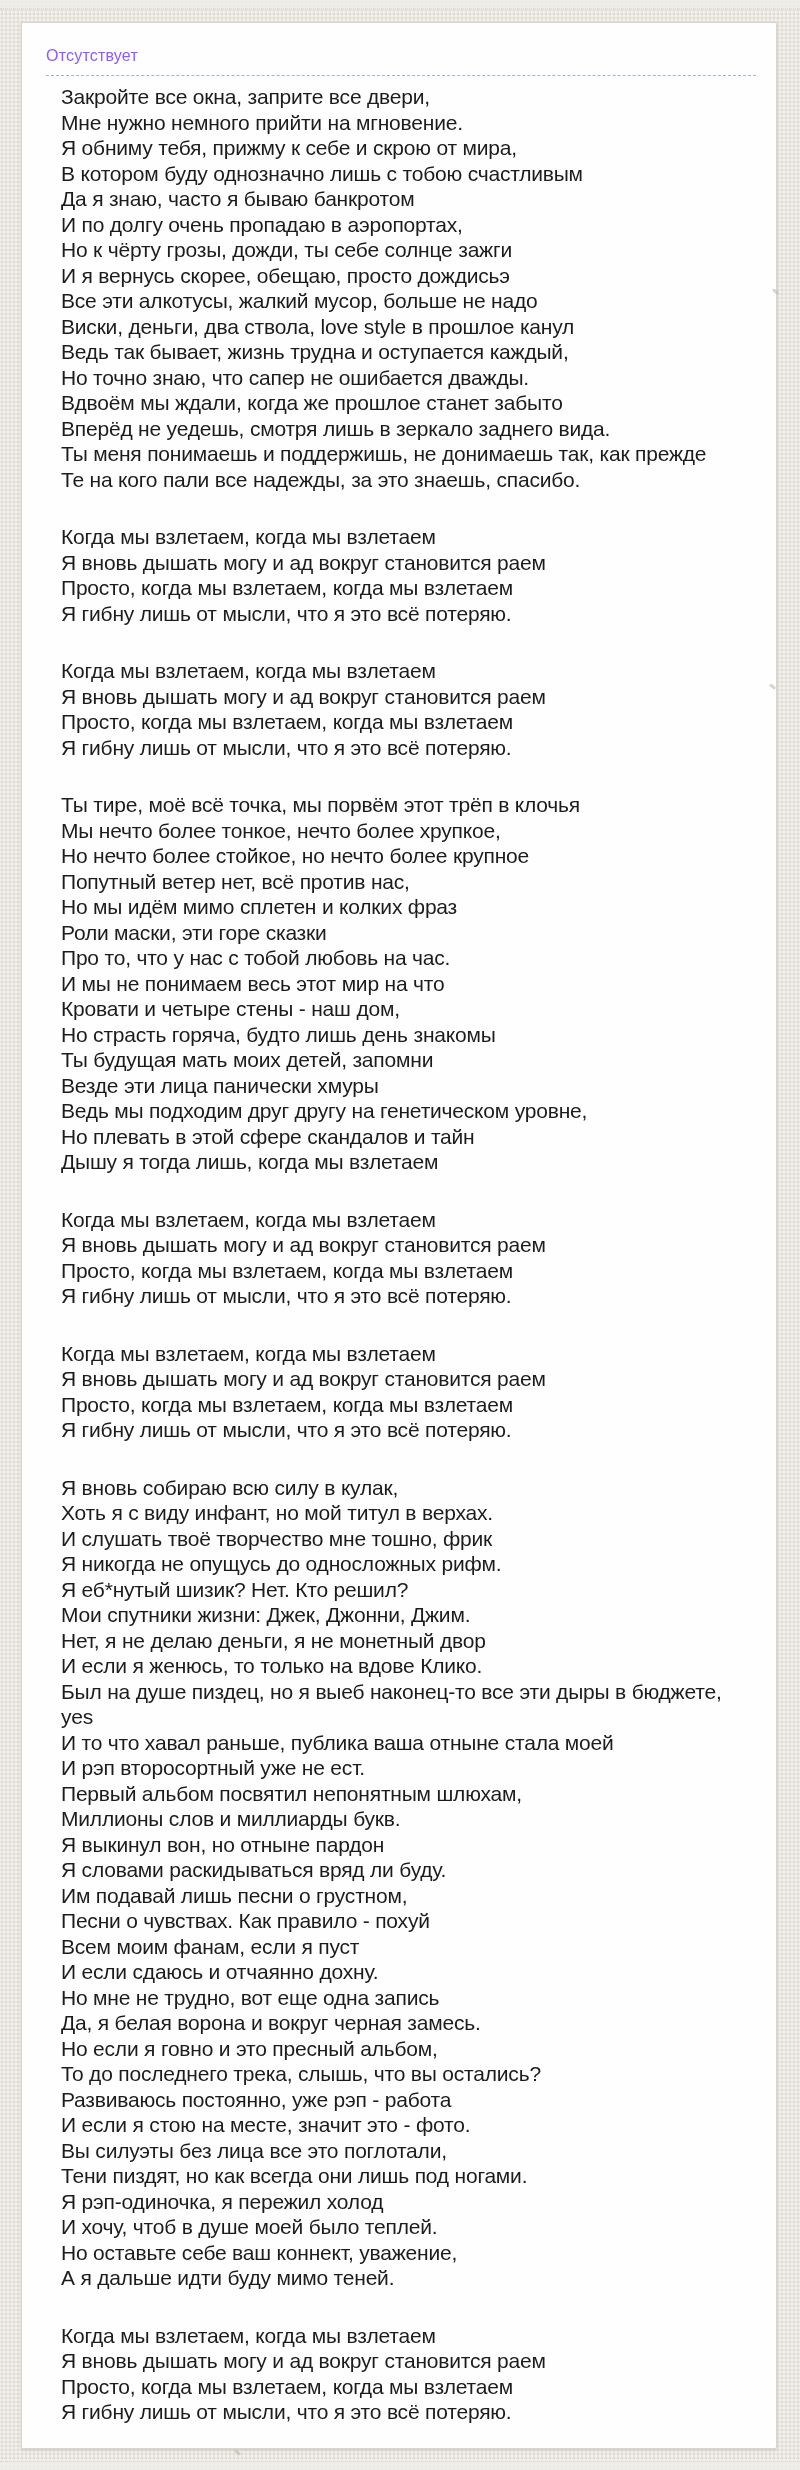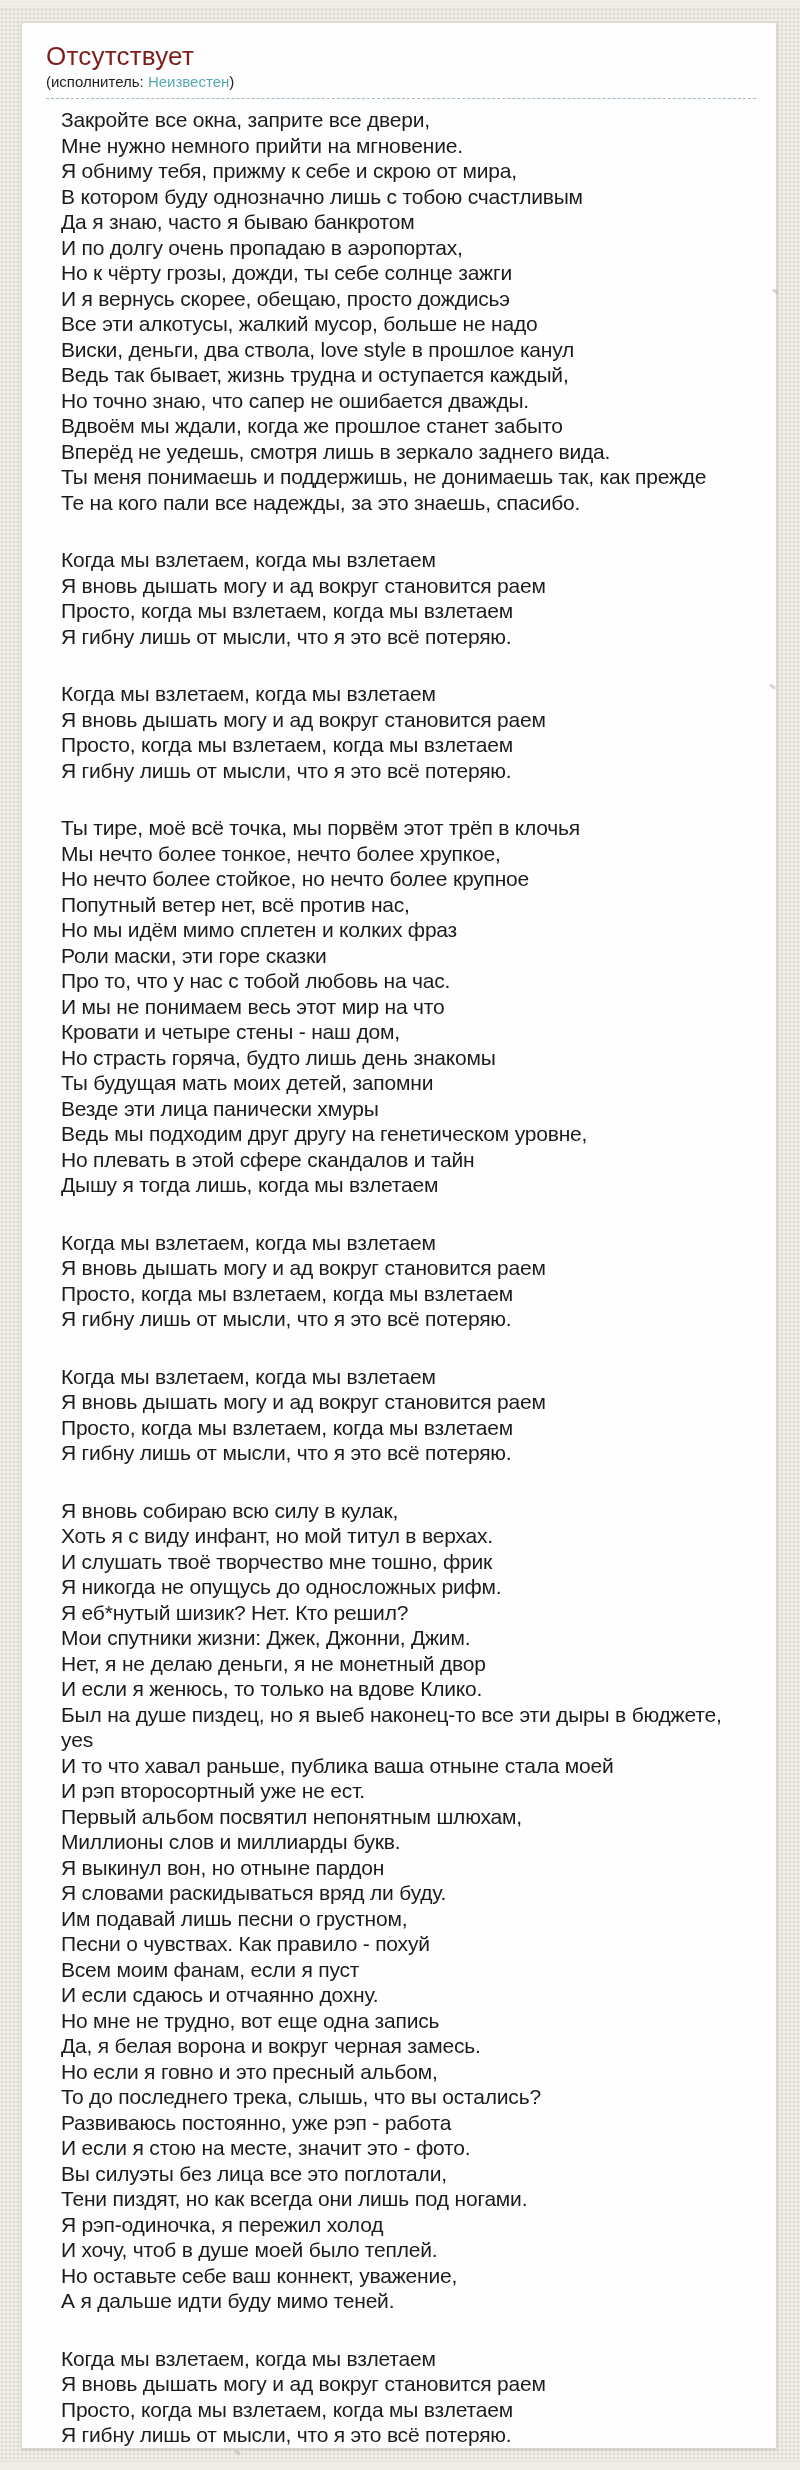--- a/index.html
+++ b/index.html
@@ -33,23 +33,23 @@
     position: absolute;
     left: 21px; top: 22px;
     width: 756px; height: 2427px;
     background: #fefefe;
     border: 1px solid #d9d6d0;
     border-radius: 2px;
     box-shadow: 0 1px 3px rgba(120,115,105,0.25);
     padding: 20px 20px 0 24px;
   }
   .page-title {
-    font-size: 26px;
+    font-size: 16px;
     line-height: 26px;
-    color: #7f1d1d;
+    color: #8b5cf6;
     letter-spacing: 0.2px;
     font-weight: 400;
   }
   .artist-line {
     margin-top: 3px;
     font-size: 15px;
     line-height: 20px;
     color: #1f1f1f;
   }
   .artist-link {
@@ -73,21 +73,20 @@
   .stanza { margin: 0 0 32px 15px; }
 </style>
 </head>
 <body>
 
 <div class="edge-band top"></div>
 <div class="edge-band bottom"></div>
 
 <div class="card">
   <h1 class="page-title">Отсутствует</h1>
-  <div class="artist-line"><span>(исполнитель: </span><a class="artist-link">Неизвестен</a><span>)</span></div>
   <hr class="separator">
   <div class="lyrics">
       <p class="stanza"><span>Закройте все окна, заприте все двери,</span><br><span>Мне нужно немного прийти на мгновение.</span><br><span>Я обниму тебя, прижму к себе и скрою от мира,</span><br><span>В котором буду однозначно лишь с тобою счастливым</span><br><span>Да я знаю, часто я бываю банкротом</span><br><span>И по долгу очень пропадаю в аэропортах,</span><br><span>Но к чёрту грозы, дожди, ты себе солнце зажги</span><br><span>И я вернусь скорее, обещаю, просто дождисьэ</span><br><span>Все эти алкотусы, жалкий мусор, больше не надо</span><br><span>Виски, деньги, два ствола, love style в прошлое канул</span><br><span>Ведь так бывает, жизнь трудна и оступается каждый,</span><br><span>Но точно знаю, что сапер не ошибается дважды.</span><br><span>Вдвоём мы ждали, когда же прошлое станет забыто</span><br><span>Вперёд не уедешь, смотря лишь в зеркало заднего вида.</span><br><span>Ты меня понимаешь и поддержишь, не донимаешь так, как прежде</span><br><span>Те на кого пали все надежды, за это знаешь, спасибо.</span></p>
       <p class="stanza"><span>Когда мы взлетаем, когда мы взлетаем</span><br><span>Я вновь дышать могу и ад вокруг становится раем</span><br><span>Просто, когда мы взлетаем, когда мы взлетаем</span><br><span>Я гибну лишь от мысли, что я это всё потеряю.</span></p>
       <p class="stanza"><span>Когда мы взлетаем, когда мы взлетаем</span><br><span>Я вновь дышать могу и ад вокруг становится раем</span><br><span>Просто, когда мы взлетаем, когда мы взлетаем</span><br><span>Я гибну лишь от мысли, что я это всё потеряю.</span></p>
       <p class="stanza"><span>Ты тире, моё всё точка, мы порвём этот трёп в клочья</span><br><span>Мы нечто более тонкое, нечто более хрупкое,</span><br><span>Но нечто более стойкое, но нечто более крупное</span><br><span>Попутный ветер нет, всё против нас,</span><br><span>Но мы идём мимо сплетен и колких фраз</span><br><span>Роли маски, эти горе сказки</span><br><span>Про то, что у нас с тобой любовь на час.</span><br><span>И мы не понимаем весь этот мир на что</span><br><span>Кровати и четыре стены - наш дом,</span><br><span>Но страсть горяча, будто лишь день знакомы</span><br><span>Ты будущая мать моих детей, запомни</span><br><span>Везде эти лица панически хмуры</span><br><span>Ведь мы подходим друг другу на генетическом уровне,</span><br><span>Но плевать в этой сфере скандалов и тайн</span><br><span>Дышу я тогда лишь, когда мы взлетаем</span></p>
       <p class="stanza"><span>Когда мы взлетаем, когда мы взлетаем</span><br><span>Я вновь дышать могу и ад вокруг становится раем</span><br><span>Просто, когда мы взлетаем, когда мы взлетаем</span><br><span>Я гибну лишь от мысли, что я это всё потеряю.</span></p>
       <p class="stanza"><span>Когда мы взлетаем, когда мы взлетаем</span><br><span>Я вновь дышать могу и ад вокруг становится раем</span><br><span>Просто, когда мы взлетаем, когда мы взлетаем</span><br><span>Я гибну лишь от мысли, что я это всё потеряю.</span></p>
       <p class="stanza"><span>Я вновь собираю всю силу в кулак,</span><br><span>Хоть я с виду инфант, но мой титул в верхах.</span><br><span>И слушать твоё творчество мне тошно, фрик</span><br><span>Я никогда не опущусь до односложных рифм.</span><br><span>Я еб*нутый шизик? Нет. Кто решил?</span><br><span>Мои спутники жизни: Джек, Джонни, Джим.</span><br><span>Нет, я не делаю деньги, я не монетный двор</span><br><span>И если я женюсь, то только на вдове Клико.</span><br><span>Был на душе пиздец, но я выеб наконец-то все эти дыры в бюджете, yes</span><br><span>И то что хавал раньше, публика ваша отныне стала моей</span><br><span>И рэп второсортный уже не ест.</span><br><span>Первый альбом посвятил непонятным шлюхам,</span><br><span>Миллионы слов и миллиарды букв.</span><br><span>Я выкинул вон, но отныне пардон</span><br><span>Я словами раскидываться вряд ли буду.</span><br><span>Им подавай лишь песни о грустном,</span><br><span>Песни о чувствах. Как правило - похуй</span><br><span>Всем моим фанам, если я пуст</span><br><span>И если сдаюсь и отчаянно дохну.</span><br><span>Но мне не трудно, вот еще одна запись</span><br><span>Да, я белая ворона и вокруг черная замесь.</span><br><span>Но если я говно и это пресный альбом,</span><br><span>То до последнего трека, слышь, что вы остались?</span><br><span>Развиваюсь постоянно, уже рэп - работа</span><br><span>И если я стою на месте, значит это - фото.</span><br><span>Вы силуэты без лица все это поглотали,</span><br><span>Тени пиздят, но как всегда они лишь под ногами.</span><br><span>Я рэп-одиночка, я пережил холод</span><br><span>И хочу, чтоб в душе моей было теплей.</span><br><span>Но оставьте себе ваш коннект, уважение,</span><br><span>А я дальше идти буду мимо теней.</span></p>
       <p class="stanza"><span>Когда мы взлетаем, когда мы взлетаем</span><br><span>Я вновь дышать могу и ад вокруг становится раем</span><br><span>Просто, когда мы взлетаем, когда мы взлетаем</span><br><span>Я гибну лишь от мысли, что я это всё потеряю.</span></p>

